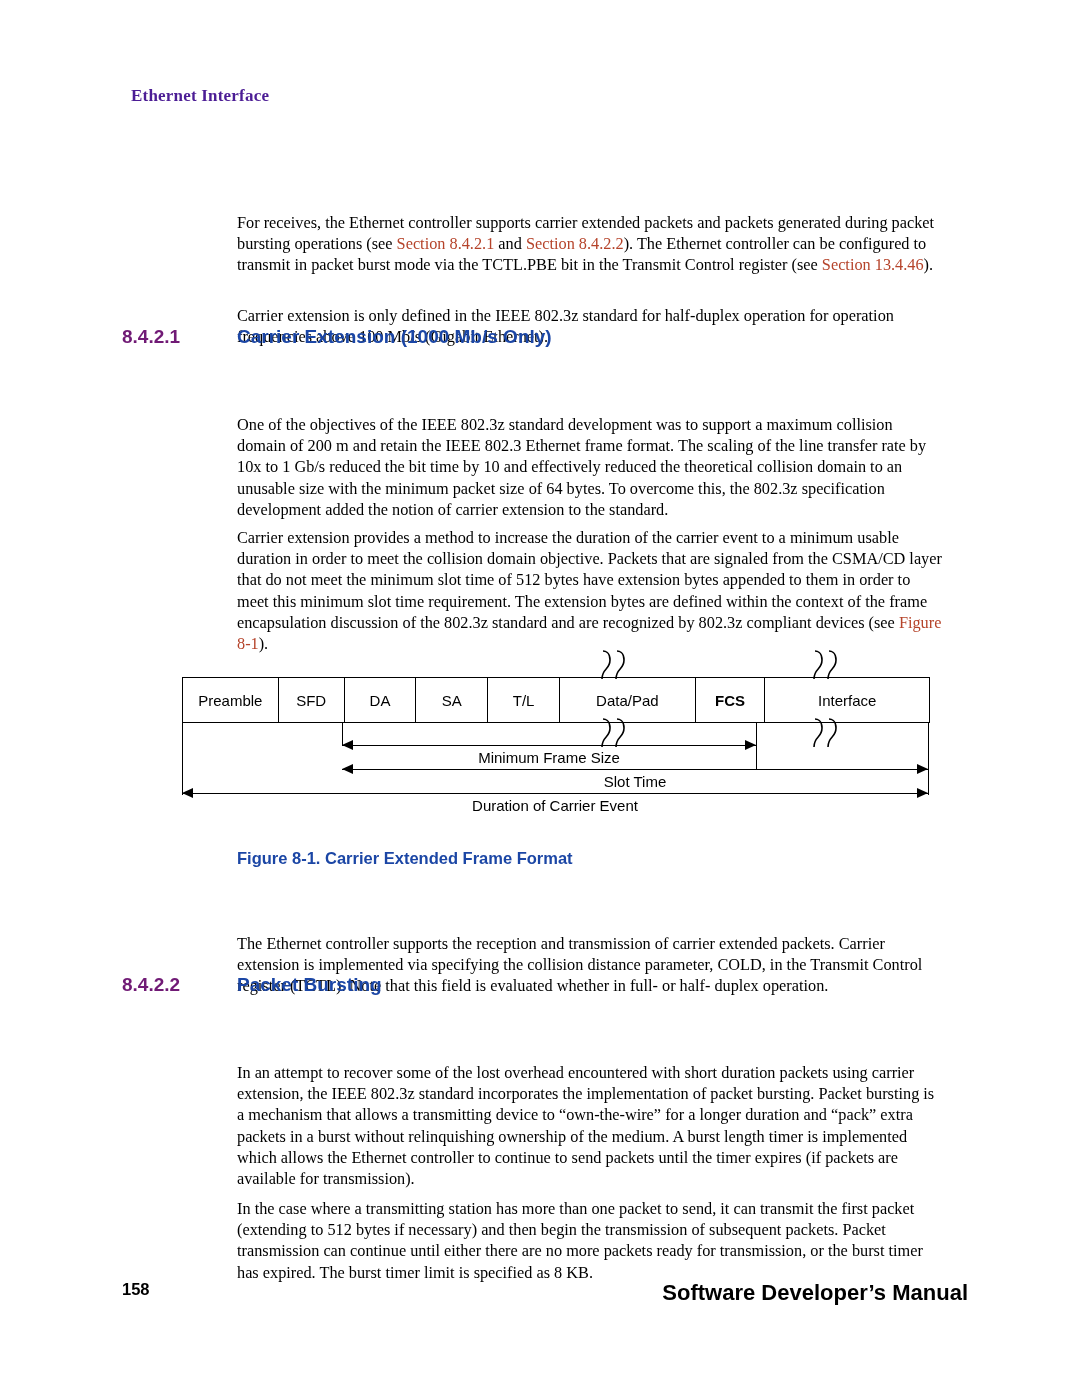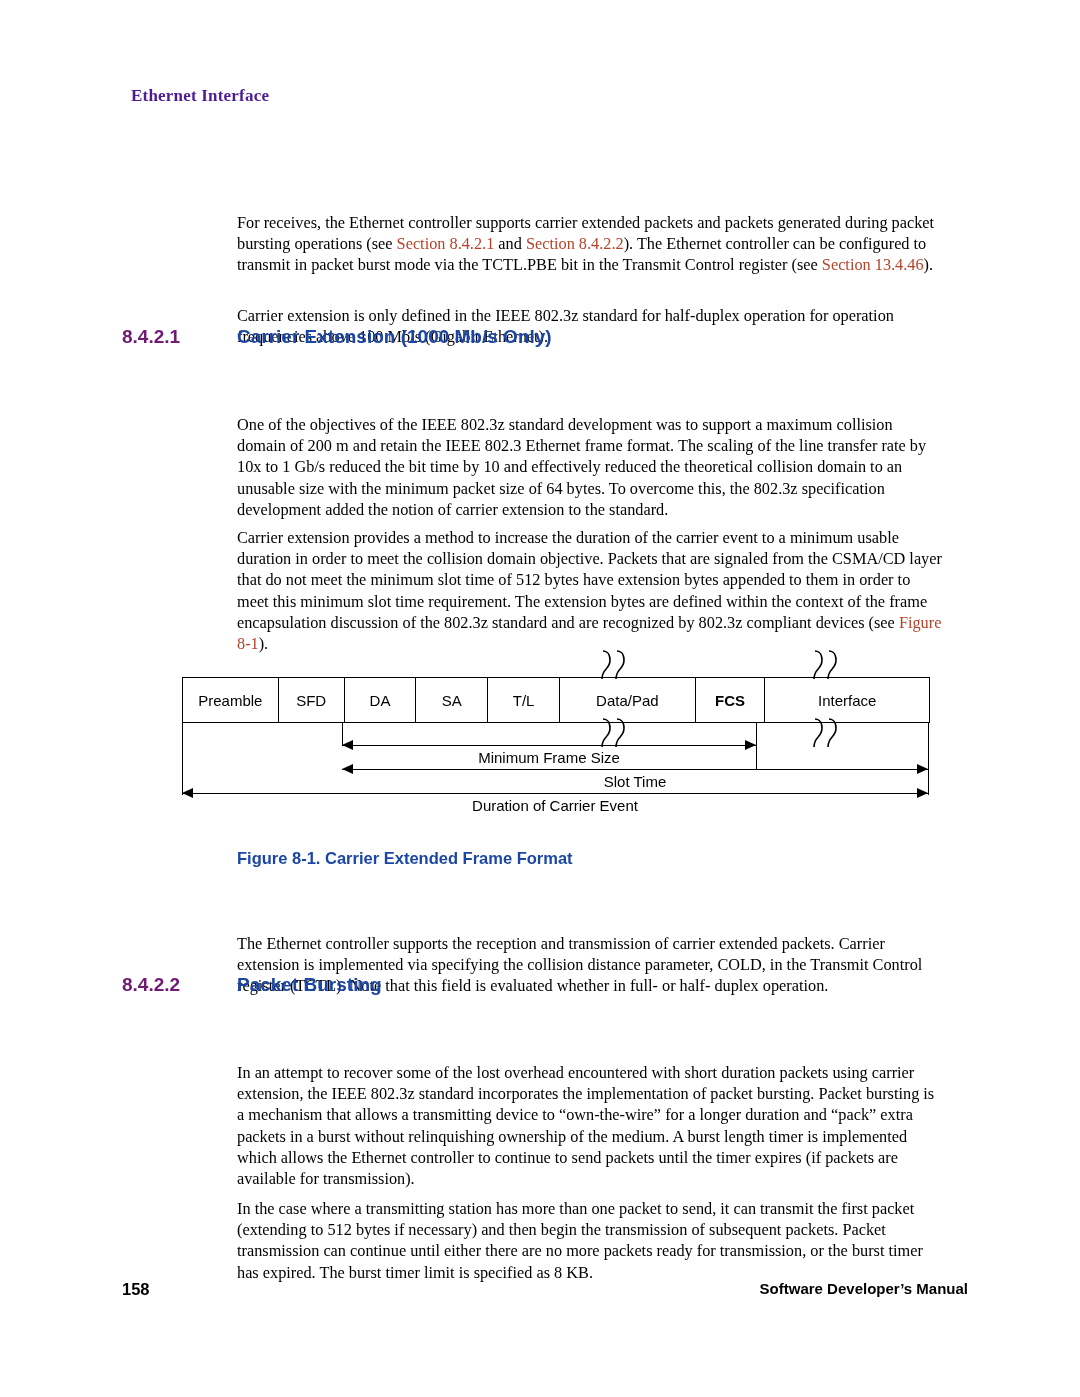--- a/index.html
+++ b/index.html
@@ -166,21 +166,21 @@
     font-weight: bold;
     font-size: 16.5px;
     color: #000;
   }
   .footer-title {
     position: absolute;
     right: 112px;
     top: 1280px;
     font-family: "Liberation Sans", sans-serif;
     font-weight: bold;
-    font-size: 15px;
+    font-size: 22px;
     color: #000;
   }
 </style>
 </head>
 <body>
 
 <div class="page">
 
   <div class="header-title">Ethernet Interface</div>
 

